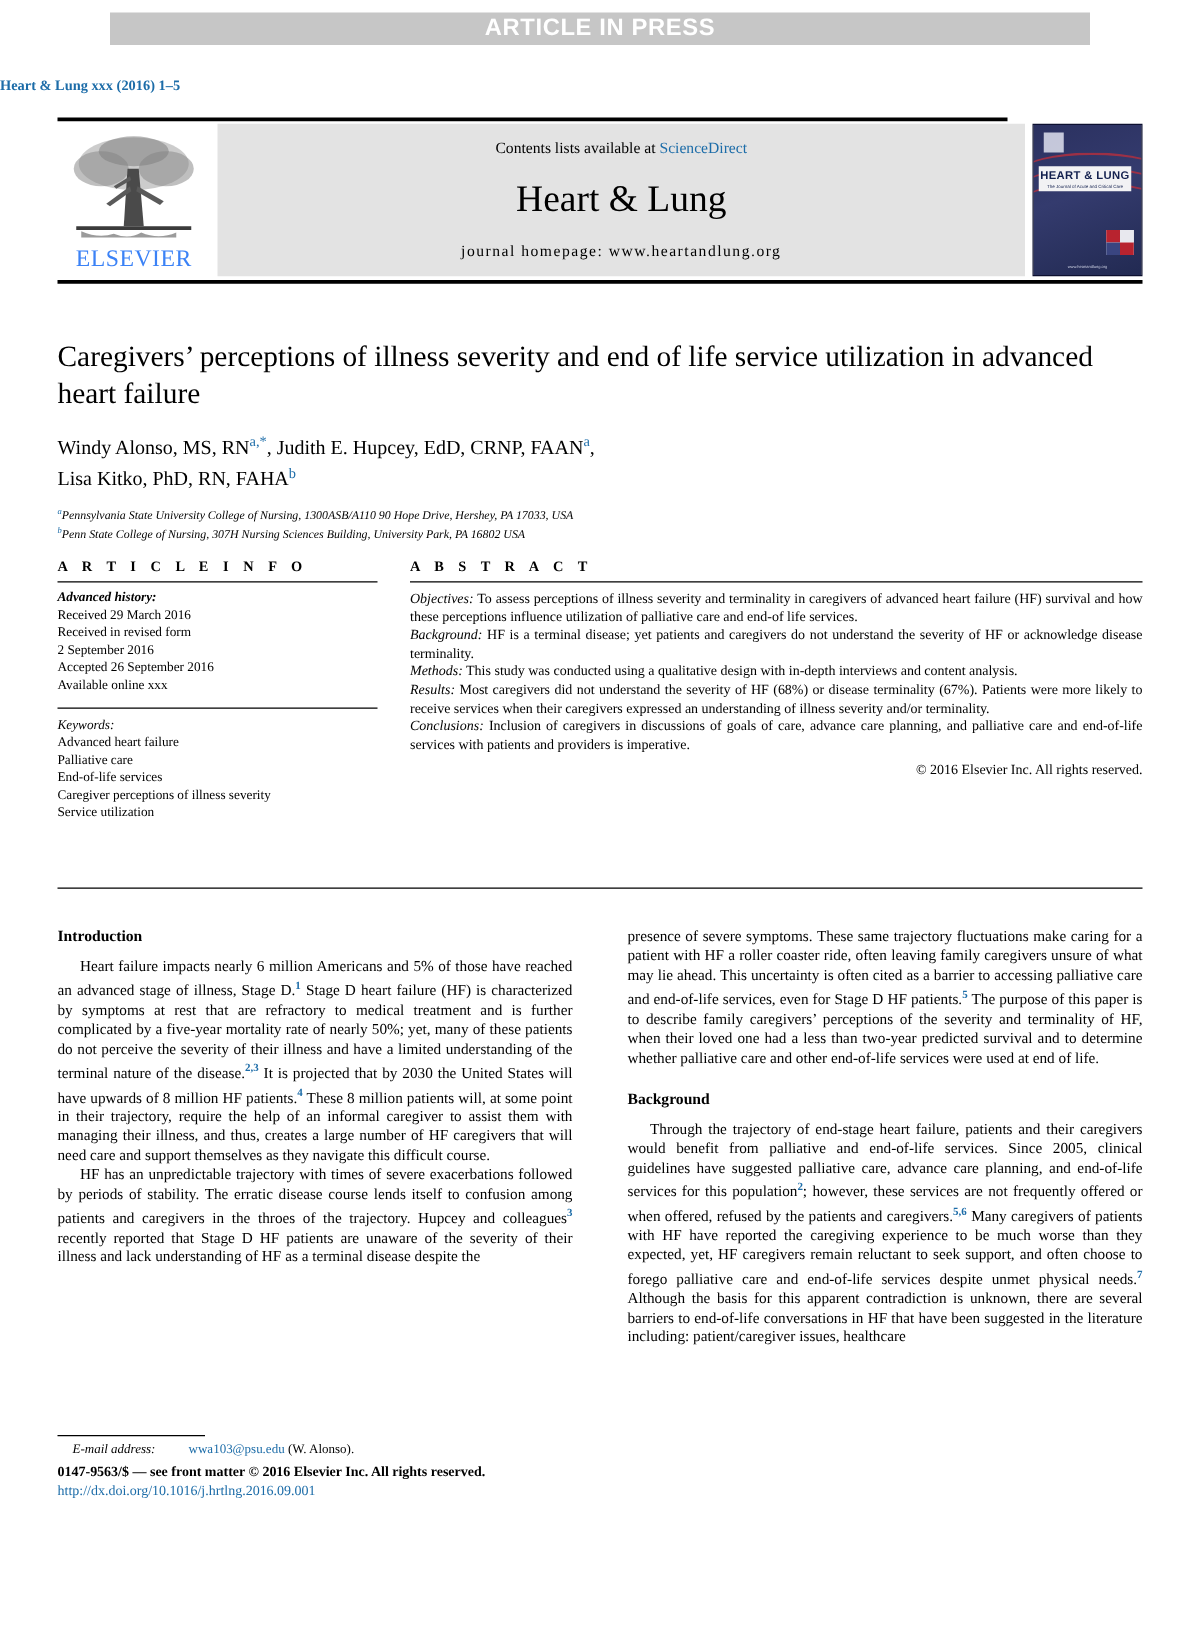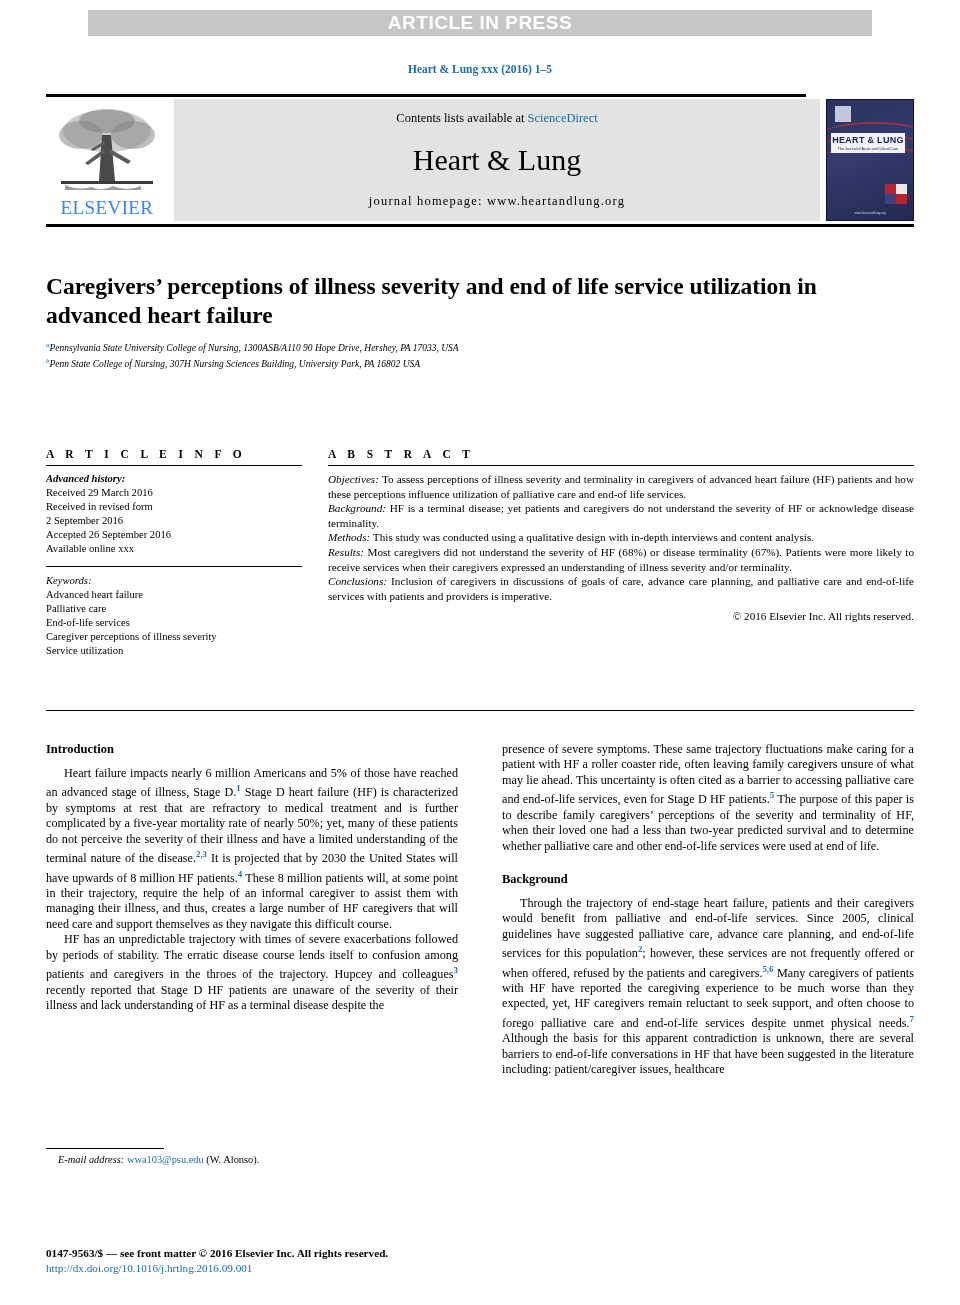--- a/index.html
+++ b/index.html
@@ -27,21 +27,21 @@
     font-size: 19px;
     letter-spacing: 0.5px;
     text-align: center;
     line-height: 26px;
   }
 
   
   .running-head {
     position: absolute;
     left: 0; top: 63px; width: 960px;
-    text-align: center;
+    text-align: left;
     font-size: 11.5px;
     font-weight: bold;
     color: #1c6ca8;
   }
 
   
   .masthead {
     position: absolute;
     left: 46px; top: 94px;
     width: 868px;
@@ -148,21 +148,21 @@
     font-size: 3.2px;
     color: #c9cde0;
     font-family: "Liberation Sans", sans-serif;
   }
 
   
   .title-block { position: absolute; left: 46px; top: 272px; width: 868px; }
   .paper-title {
     font-size: 23.5px;
     line-height: 29px;
-    font-weight: bold;
+    font-weight: normal;
     margin: 0;
   }
   .authors {
     margin-top: 14px;
     font-size: 16px;
     line-height: 21px;
   }
   .aff {
     margin-top: 9px;
     font-size: 9.5px;
@@ -220,23 +220,23 @@
   p.bp.cont { text-indent: 0; }
 
   
   .footnote {
     position: absolute; left: 46px; top: 1148px;
     width: 412px;
   }
   .fn-rule { width: 118px; height: 1px; background: #000; margin-bottom: 4px; }
   .fn-line { font-size: 10.4px; line-height: 13.6px; padding-left: 12px; }
   .fn-line i { font-style: italic; }
-  .link { color: #1c6ca8; }
+  .link { color: #1c6ca8; margin-left: 24px; }
   .footer {
-    position: absolute; left: 46px; top: 1246px; width: 560px;
+    position: absolute; left: 46px; top: 1171px; width: 560px;
   }
   .footer-line1 { font-size: 11.2px; font-weight: bold; line-height: 15px; }
   .footer-doi { font-size: 11.2px; color: #1c6ca8; line-height: 15px; }
 </style>
 </head>
 <body>
 
 <div class="press-banner">ARTICLE IN PRESS</div>
 
 <div class="running-head">Heart &amp; Lung xxx (2016) 1–5</div>
@@ -288,20 +288,24 @@
       </div>
       <div class="cover-url">www.heartandlung.org</div>
     </div>
 
   </div>
   <div class="rule-thick-bottom"></div>
 </div>
 
 <div class="title-block">
   <h1 class="paper-title">Caregivers’ perceptions of illness severity and end of life service utilization in advanced heart failure</h1>
+  <div class="authors">
+    <span>Windy Alonso, MS, RN</span><sup class="af">a,*</sup><span>, Judith E. Hupcey, EdD, CRNP, FAAN</span><sup class="af">a</sup><span>,</span><br>
+    <span>Lisa Kitko, PhD, RN, FAHA</span><sup class="af">b</sup>
+  </div>
   <div class="aff">
     <div><sup class="af">a</sup><span>Pennsylvania State University College of Nursing, 1300ASB/A110 90 Hope Drive, Hershey, PA 17033, USA</span></div>
     <div><sup class="af">b</sup><span>Penn State College of Nursing, 307H Nursing Sciences Building, University Park, PA 16802 USA</span></div>
   </div>
 </div>
 
 <div class="infoabs">
   <div class="ia-row">
 
     <div class="ia-left">
@@ -325,21 +329,21 @@
         <span>Service utilization</span>
       </div>
     </div>
 
     <div class="ia-gap"></div>
 
     <div class="ia-right">
       <div class="sec-head">A B S T R A C T</div>
       <div class="hr-thin"></div>
       <div class="abs-body">
-        <span><i>Objectives:</i><span> To assess perceptions of illness severity and terminality in caregivers of advanced heart failure (HF) patients and how these perceptions influence utilization of palliative care and end-of life services.</span></span><br>
+        <span><i>Objectives:</i><span> To assess perceptions of illness severity and terminality in caregivers of advanced heart failure (HF) survival and how these perceptions influence utilization of palliative care and end-of life services.</span></span><br>
         <span><i>Background:</i><span> HF is a terminal disease; yet patients and caregivers do not understand the severity of HF or acknowledge disease terminality.</span></span><br>
         <span><i>Methods:</i><span> This study was conducted using a qualitative design with in-depth interviews and content analysis.</span></span><br>
         <span><i>Results:</i><span> Most caregivers did not understand the severity of HF (68%) or disease terminality (67%). Patients were more likely to receive services when their caregivers expressed an understanding of illness severity and/or terminality.</span></span><br>
         <span><i>Conclusions:</i><span> Inclusion of caregivers in discussions of goals of care, advance care planning, and palliative care and end-of-life services with patients and providers is imperative.</span></span>
       </div>
       <div class="copyright">© 2016 Elsevier Inc. All rights reserved.</div>
     </div>
 
   </div>
 </div>

